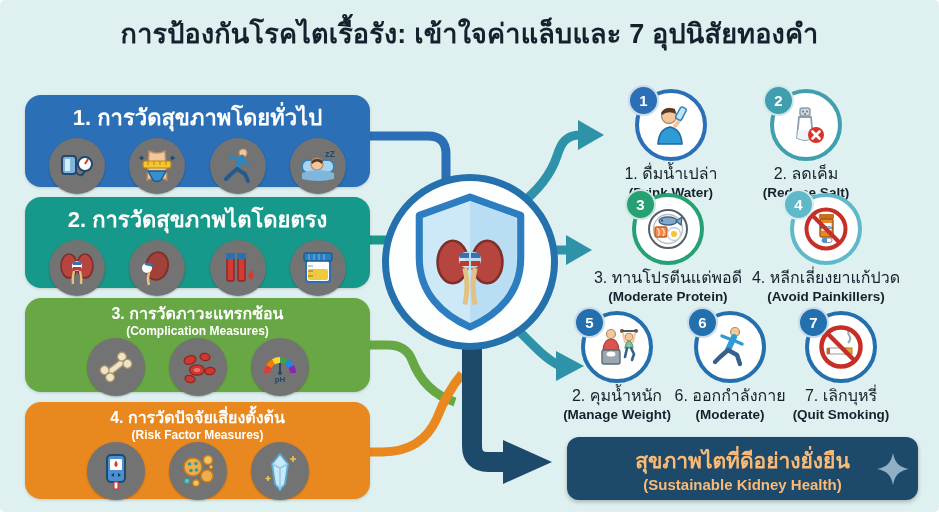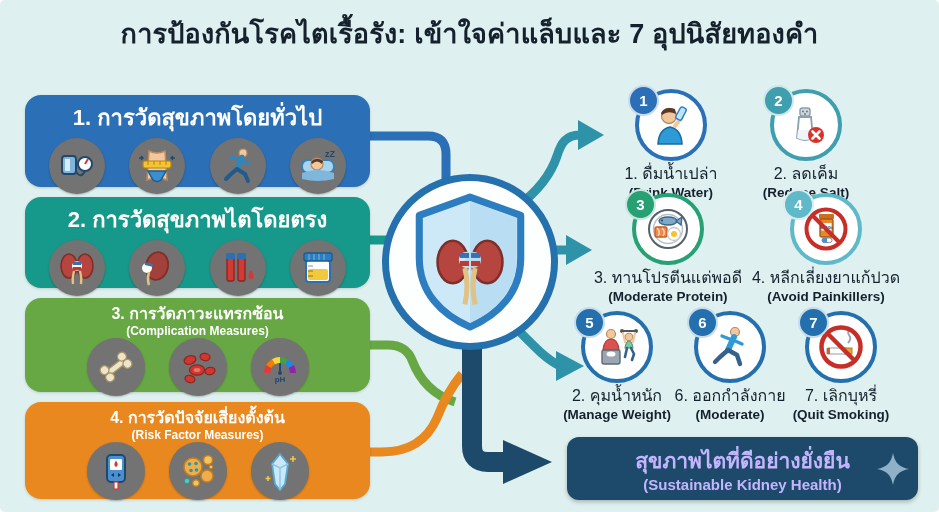--- a/index.html
+++ b/index.html
@@ -28,21 +28,21 @@
   
   .habit{position:absolute;text-align:center;z-index:2;width:160px;}
   .ring{width:72px;height:72px;border:4px solid #2470ae;border-radius:50%;background:#fff;margin:0 auto;display:flex;align-items:center;justify-content:center;position:relative;box-sizing:border-box;}
   .badge{position:absolute;width:27px;height:27px;border-radius:50%;background:#2470ae;color:#fff;font-weight:bold;font-size:15px;display:flex;align-items:center;justify-content:center;top:-8px;left:-11px;border:2px solid rgba(255,255,255,.75);}
   .h-title{font-size:16px;font-weight:normal;color:#15212d;white-space:nowrap;}
   .h-sub{font-size:13.5px;font-weight:bold;color:#15212d;white-space:nowrap;margin-top:-1px;}
   .hab1{left:591px;top:89px;} .hab2{left:726px;top:89px;}
   .hab3{left:588px;top:193px;} .hab4{left:746px;top:193px;}
   .hab5{left:537px;top:311px;} .hab6{left:650px;top:311px;} .hab7{left:761px;top:311px;}
   
-  .outcome{position:absolute;left:567px;top:437px;width:351px;height:63px;background:#1d4a6b;border-radius:12px;color:#c4b5fd;text-align:center;z-index:2;box-shadow:0 2px 4px rgba(0,0,0,.25);}
+  .outcome{position:absolute;left:567px;top:437px;width:351px;height:63px;background:#1d4a6b;border-radius:12px;color:#fdba74;text-align:center;z-index:2;box-shadow:0 2px 4px rgba(0,0,0,.25);}
   .outcome-title{font-size:21px;font-weight:bold;margin-top:7px;}
   .outcome-sub{font-size:15px;font-weight:bold;margin-top:-1px;}
   .sparkle{position:absolute;right:8px;top:15px;}
 </style>
 </head>
 <body>
 
 <div class="canvas">
 
   <svg class="connectors" width="939" height="512" viewBox="0 0 939 512">

